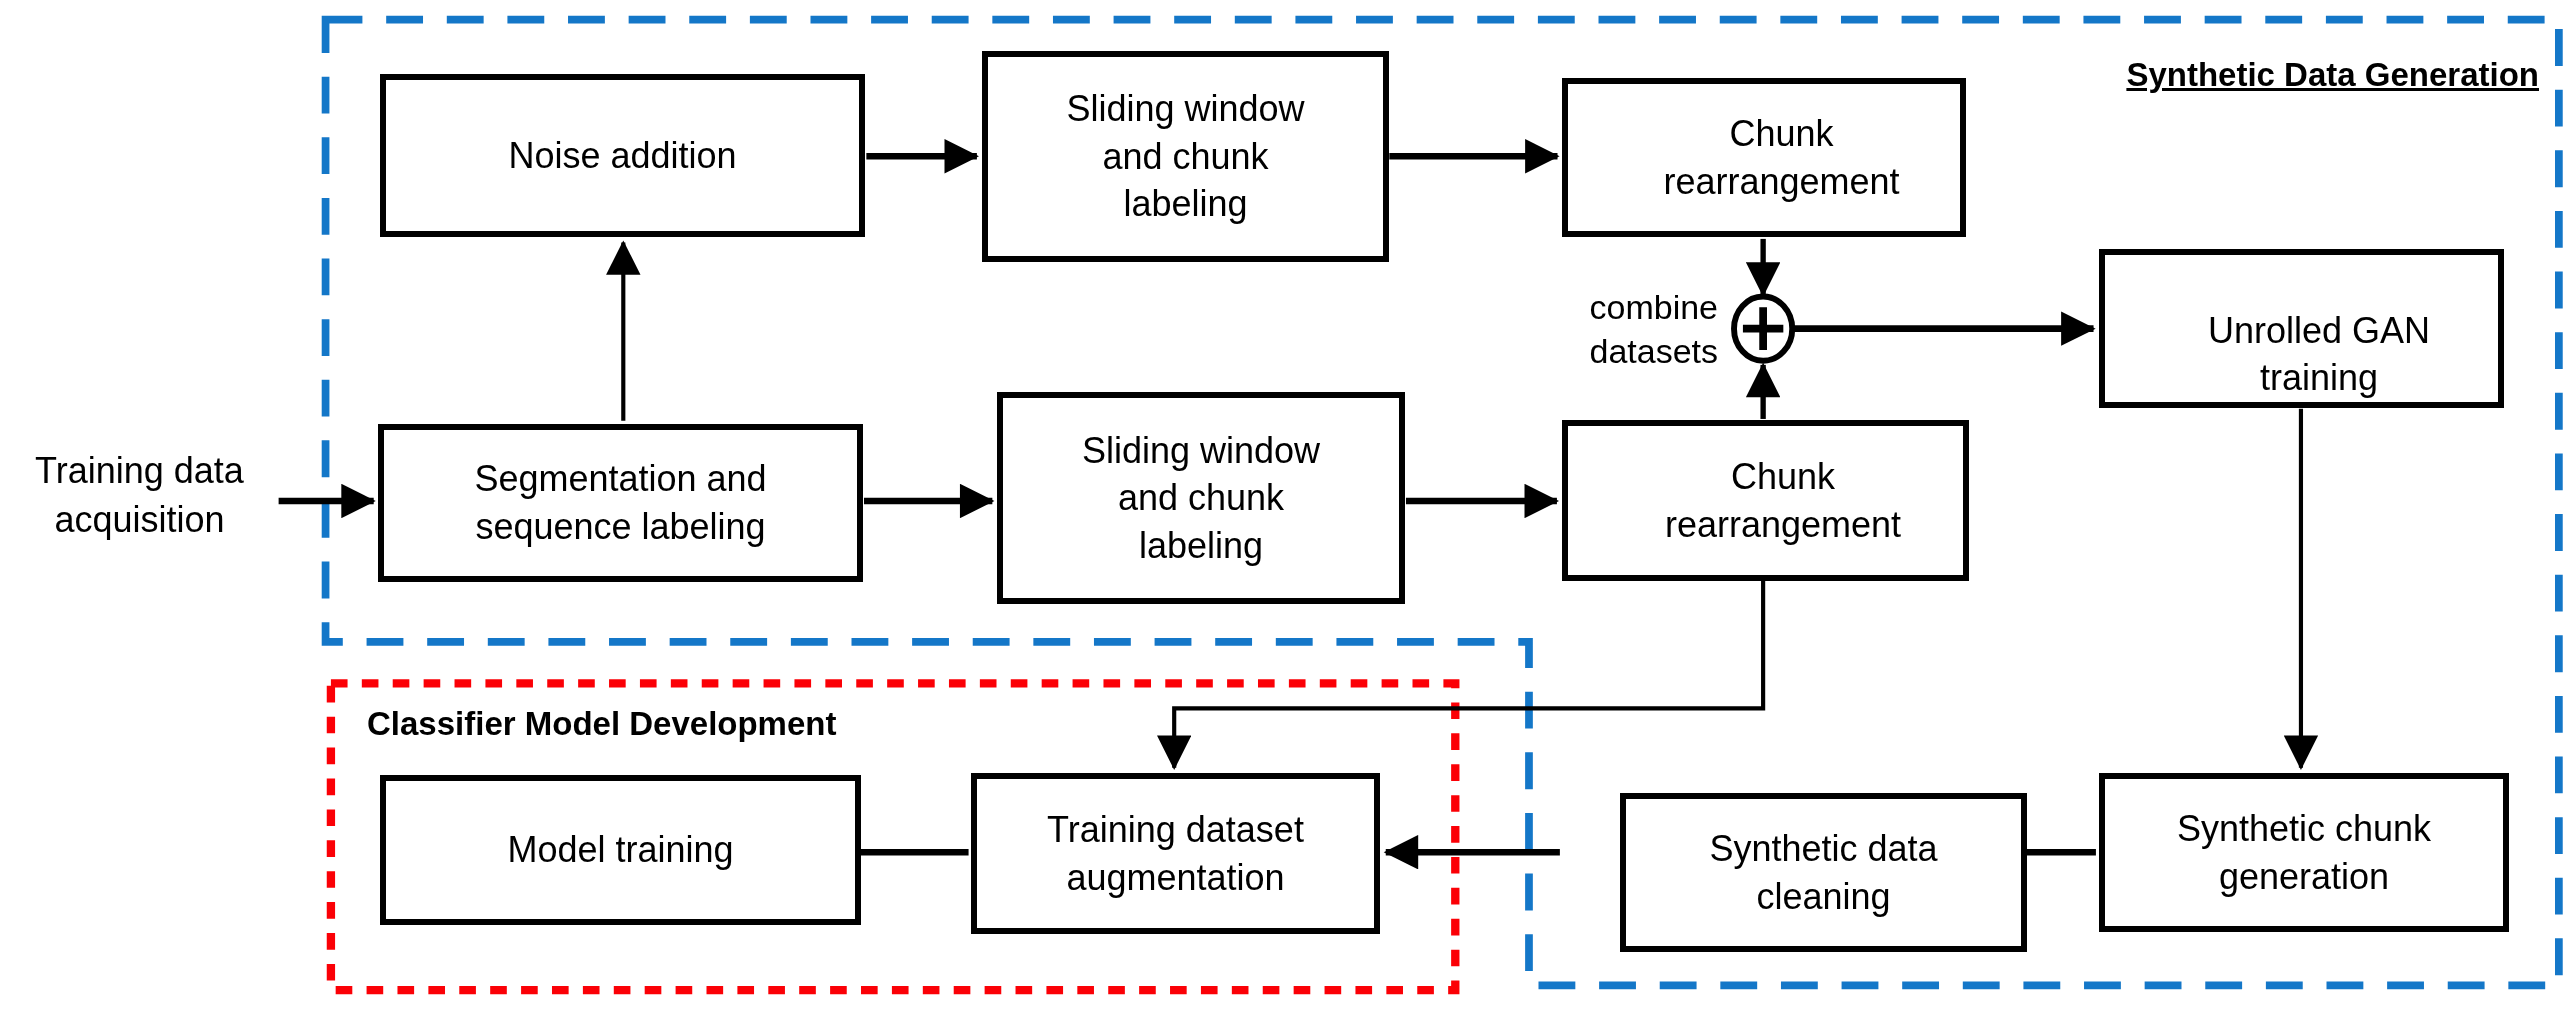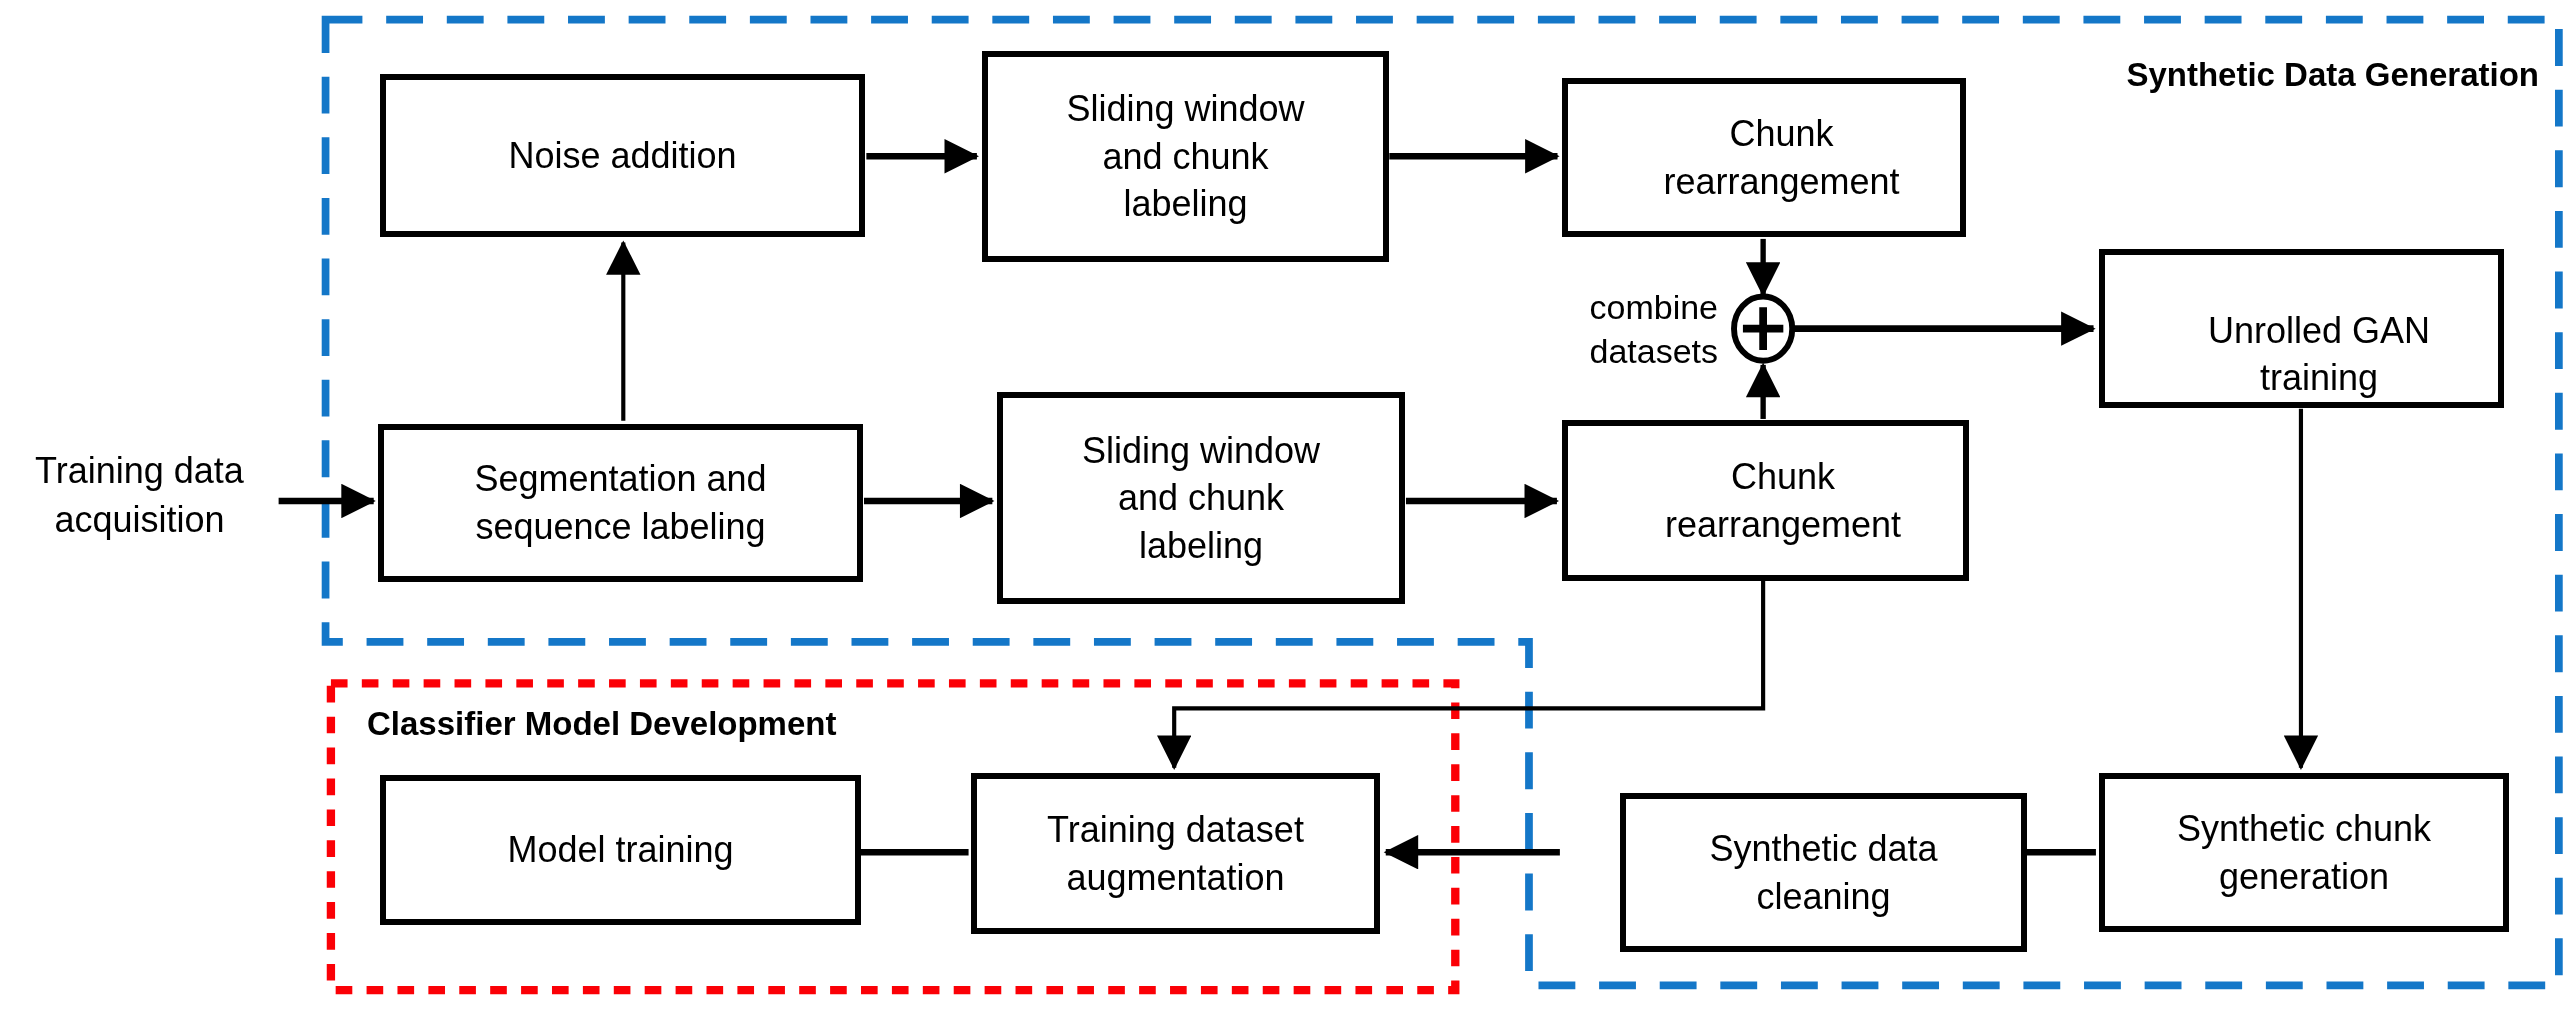--- a/index.html
+++ b/index.html
@@ -71,21 +71,21 @@
     <path d="M1629,1434 H1336" stroke="#000" stroke-width="11" fill="none" marker-end="url(#ah)"></path>
     <path d="M2966,973 V1192 H1975 V1292" stroke="#000" stroke-width="7" fill="none" marker-end="url(#ah)"></path>
 
     <g>
       <ellipse cx="2966" cy="553" rx="49" ry="54" fill="#ffffff" stroke="#000000" stroke-width="10"></ellipse>
       <path d="M2932,553 H3000" stroke="#000000" stroke-width="13" fill="none"></path>
       <path d="M2966,517 V589" stroke="#000000" stroke-width="13" fill="none"></path>
     </g>
   </svg>
 
-  <div class="floating-label region-title" style="left:1980px;top:57px;width:559px;text-align:right;">Synthetic Data Generation</div>
+  <div class="floating-label region-title" style="left:1980px;top:57px;width:559px;text-align:right;text-decoration:underline;">Synthetic Data Generation</div>
 
   <div class="floating-label side-text" style="left:0px;top:447px;width:279px;">Training data acquisition</div>
 
   <div class="floating-label region-title" style="left:367px;top:706px;">Classifier Model Development</div>
 
   <div class="floating-label combine-text" style="left:1504px;top:285px;width:214px;">
     <span style="display:block;">combine</span>
     <span style="display:block;">datasets</span>
   </div>
 

